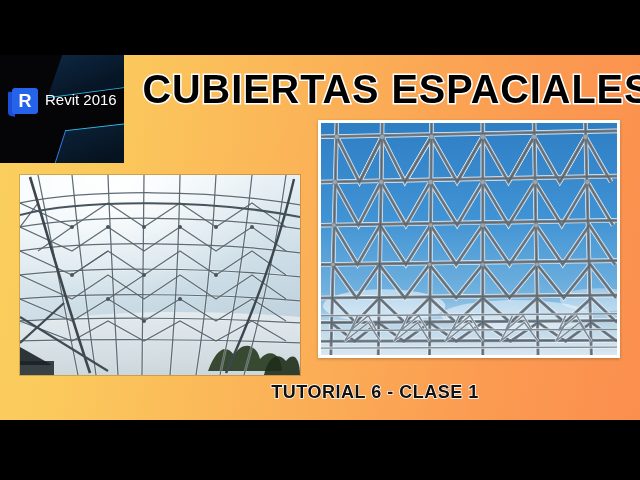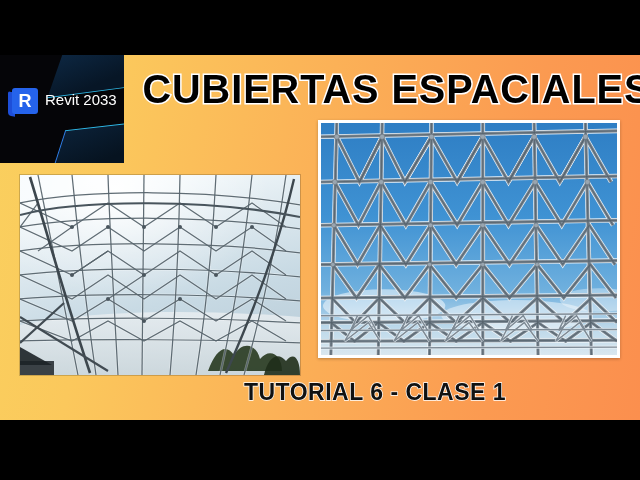--- a/index.html
+++ b/index.html
@@ -136,21 +136,21 @@
   }
 
   
   .subtitle {
     position: absolute;
     left: 140px; top: 322px;
     width: 470px;
     text-align: center;
     font-family: "Liberation Sans", sans-serif;
     font-weight: bold;
-    font-size: 23px;
+    font-size: 18px;
     line-height: 30px;
     letter-spacing: 0.5px;
     color: #111111;
     white-space: nowrap;
     -webkit-text-stroke: 1.4px #ffffff;
     paint-order: stroke fill;
   }
 
   
   .photo {
@@ -182,21 +182,21 @@
     <div class="revit-panel">
       <div class="revit-deco deco-a"></div>
       <div class="revit-deco deco-b"></div>
 
       <div class="revit-cube">
         <div class="cube-side"></div>
         <div class="cube-face"></div>
         <div class="cube-letter">R</div>
       </div>
 
-      <div class="revit-text">Revit 2033</div>
+      <div class="revit-text">Revit 2016</div>
     </div>
 
     <div class="headline">CUBIERTAS  ESPACIALES</div>
 
     <div class="photo photo-left">
       <svg viewBox="0 0 280 200" preserveAspectRatio="none">
         <defs>
           <linearGradient id="skyL" x1="0.35" y1="0" x2="0.7" y2="1">
             <stop offset="0%" stop-color="#f6fbfd"></stop>
             <stop offset="30%" stop-color="#dfeaf0"></stop>

